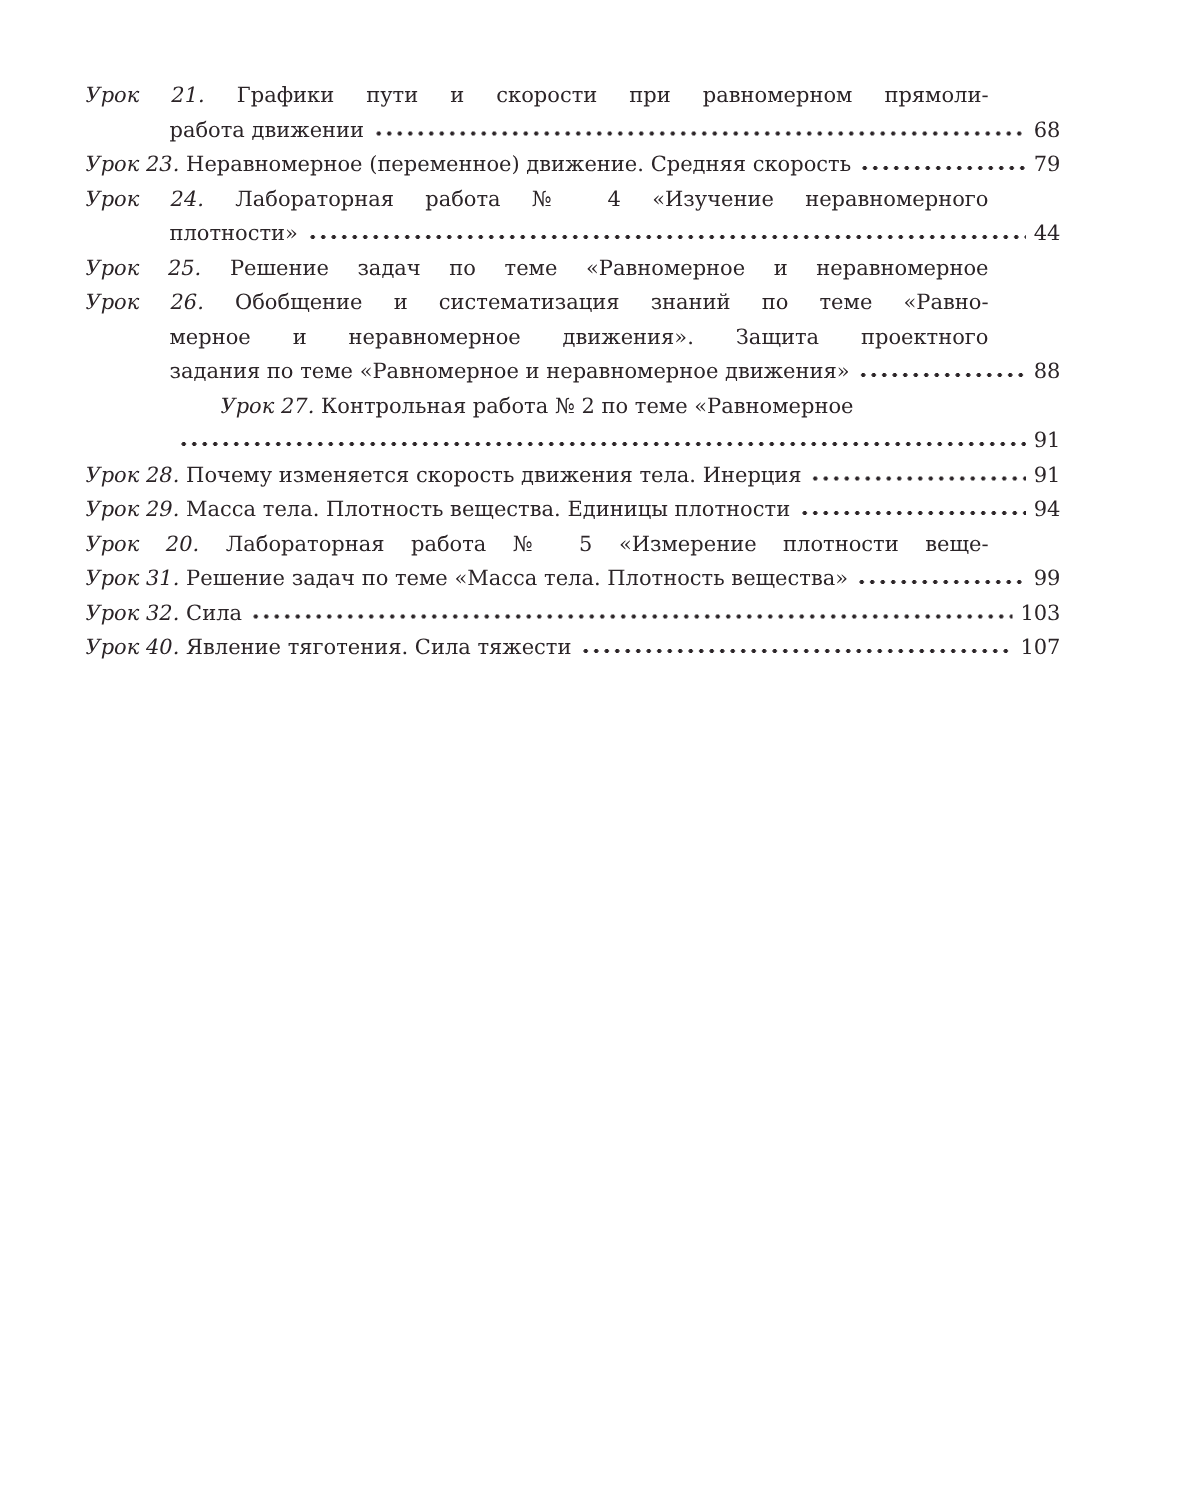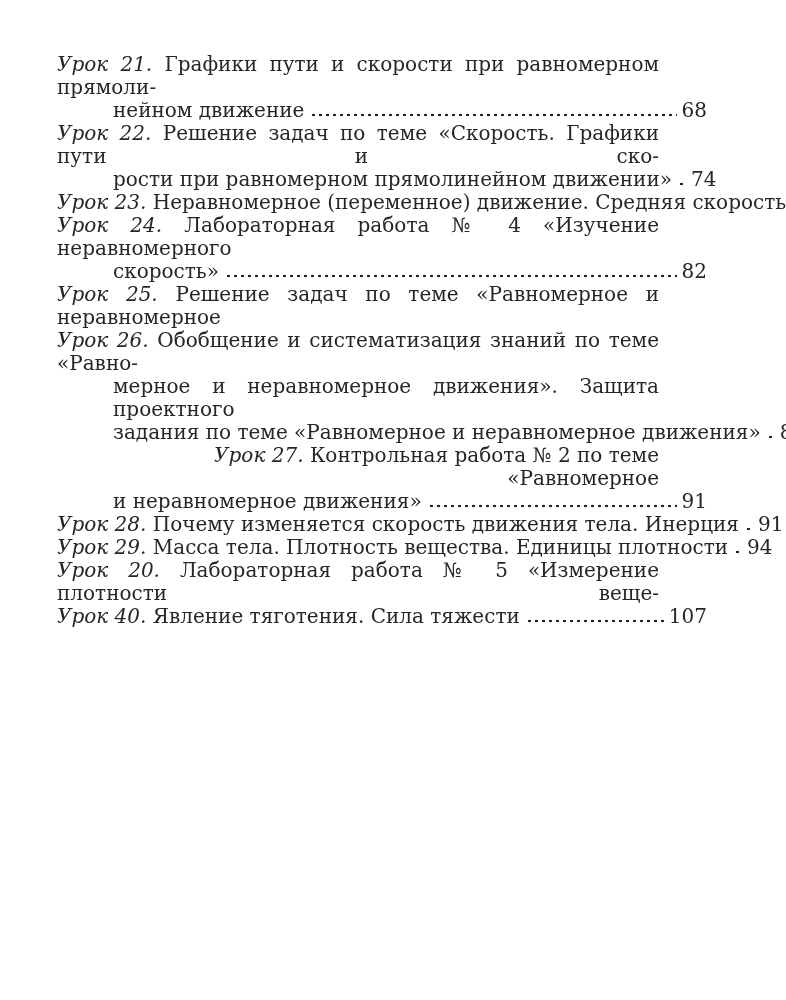--- a/index.html
+++ b/index.html
@@ -16,33 +16,33 @@
     font-family: "DejaVu Serif", "Liberation Serif", serif;
     color: #2b2427;
   }
   .toc {
     position: absolute;
     left: 57px;
     top: 53px;
     width: 650px;
   }
   .toc-line {
-    font-size: 20px;
+    font-size: 14px;
     line-height: 23px;
     box-sizing: border-box;
   }
   
   .toc-line.justify {
     width: 602px;
     text-align: justify;
     text-align-last: justify;
   }
   .toc-line.plain {
     width: 602px;
-    text-align: right;
+    text-align: center;
   }
   
   .toc-line.indent {
     padding-left: 56px;
   }
   
   .toc-line.leader {
     display: flex;
     align-items: baseline;
     width: 650px;
@@ -70,64 +70,55 @@
   }
 </style>
 </head>
 <body>
 
 <div class="book-page">
   <div class="toc" id="toc">
       <div class="toc-entry">
         <div class="toc-line justify"><span class="lesson-label">Урок 21.</span> <span class="line-text">Графики пути и скорости при равномерном прямоли-</span></div>
         <div class="toc-line leader indent">
-          <span class="leader-text"><span class="line-text">нейном движение</span></span>
+          <span class="leader-text"><span class="line-text">работа движении</span></span>
           <span class="dot-leader"></span>
           <span class="page-number">68</span>
-        </div>
-      </div>
-      <div class="toc-entry">
-        <div class="toc-line justify"><span class="lesson-label">Урок 22.</span> <span class="line-text">Решение задач по теме «Скорость. Графики пути и ско-</span></div>
-        <div class="toc-line leader indent">
-          <span class="leader-text"><span class="line-text">рости при равномерном прямолинейном движении»</span></span>
-          <span class="dot-leader"></span>
-          <span class="page-number">74</span>
         </div>
       </div>
       <div class="toc-entry">
         <div class="toc-line leader">
           <span class="leader-text"><span class="lesson-label">Урок 23.</span> <span class="line-text">Неравномерное (переменное) движение. Средняя скорость</span></span>
           <span class="dot-leader"></span>
           <span class="page-number">79</span>
         </div>
       </div>
       <div class="toc-entry">
         <div class="toc-line justify"><span class="lesson-label">Урок 24.</span> <span class="line-text">Лабораторная работа № 4 «Изучение неравномерного</span></div>
         <div class="toc-line leader indent">
-          <span class="leader-text"><span class="line-text">скорость»</span></span>
+          <span class="leader-text"><span class="line-text">плотности»</span></span>
           <span class="dot-leader"></span>
-          <span class="page-number">82</span>
+          <span class="page-number">44</span>
         </div>
       </div>
       <div class="toc-entry">
         <div class="toc-line justify"><span class="lesson-label">Урок 25.</span> <span class="line-text">Решение задач по теме «Равномерное и неравномерное</span></div>
       </div>
       <div class="toc-entry">
         <div class="toc-line justify"><span class="lesson-label">Урок 26.</span> <span class="line-text">Обобщение и систематизация знаний по теме «Равно-</span></div>
         <div class="toc-line justify indent"><span class="line-text">мерное и неравномерное движения». Защита проектного</span></div>
         <div class="toc-line leader indent">
           <span class="leader-text"><span class="line-text">задания по теме «Равномерное и неравномерное движения»</span></span>
           <span class="dot-leader"></span>
           <span class="page-number">88</span>
         </div>
       </div>
       <div class="toc-entry">
         <div class="toc-line plain"><span class="lesson-label">Урок 27.</span> <span class="line-text">Контрольная работа № 2 по теме «Равномерное</span></div>
         <div class="toc-line leader indent">
-          <span class="leader-text"><span class="line-text">и неравномерное движения»</span></span>
           <span class="dot-leader"></span>
           <span class="page-number">91</span>
         </div>
       </div>
       <div class="toc-entry">
         <div class="toc-line leader">
           <span class="leader-text"><span class="lesson-label">Урок 28.</span> <span class="line-text">Почему изменяется скорость движения тела. Инерция</span></span>
           <span class="dot-leader"></span>
           <span class="page-number">91</span>
         </div>
@@ -137,19 +128,33 @@
           <span class="leader-text"><span class="lesson-label">Урок 29.</span> <span class="line-text">Масса тела. Плотность вещества. Единицы плотности</span></span>
           <span class="dot-leader"></span>
           <span class="page-number">94</span>
         </div>
       </div>
       <div class="toc-entry">
         <div class="toc-line justify"><span class="lesson-label">Урок 20.</span> <span class="line-text">Лабораторная работа № 5 «Измерение плотности веще-</span></div>
       </div>
       <div class="toc-entry">
         <div class="toc-line leader">
+          <span class="leader-text"><span class="lesson-label">Урок 31.</span> <span class="line-text">Решение задач по теме «Масса тела. Плотность вещества»</span></span>
+          <span class="dot-leader"></span>
+          <span class="page-number">99</span>
+        </div>
+      </div>
+      <div class="toc-entry">
+        <div class="toc-line leader">
+          <span class="leader-text"><span class="lesson-label">Урок 32.</span> <span class="line-text">Сила</span></span>
+          <span class="dot-leader"></span>
+          <span class="page-number">103</span>
+        </div>
+      </div>
+      <div class="toc-entry">
+        <div class="toc-line leader">
           <span class="leader-text"><span class="lesson-label">Урок 40.</span> <span class="line-text">Явление тяготения. Сила тяжести</span></span>
           <span class="dot-leader"></span>
           <span class="page-number">107</span>
         </div>
       </div>
     </div>
 </div>
 
 </body></html>

